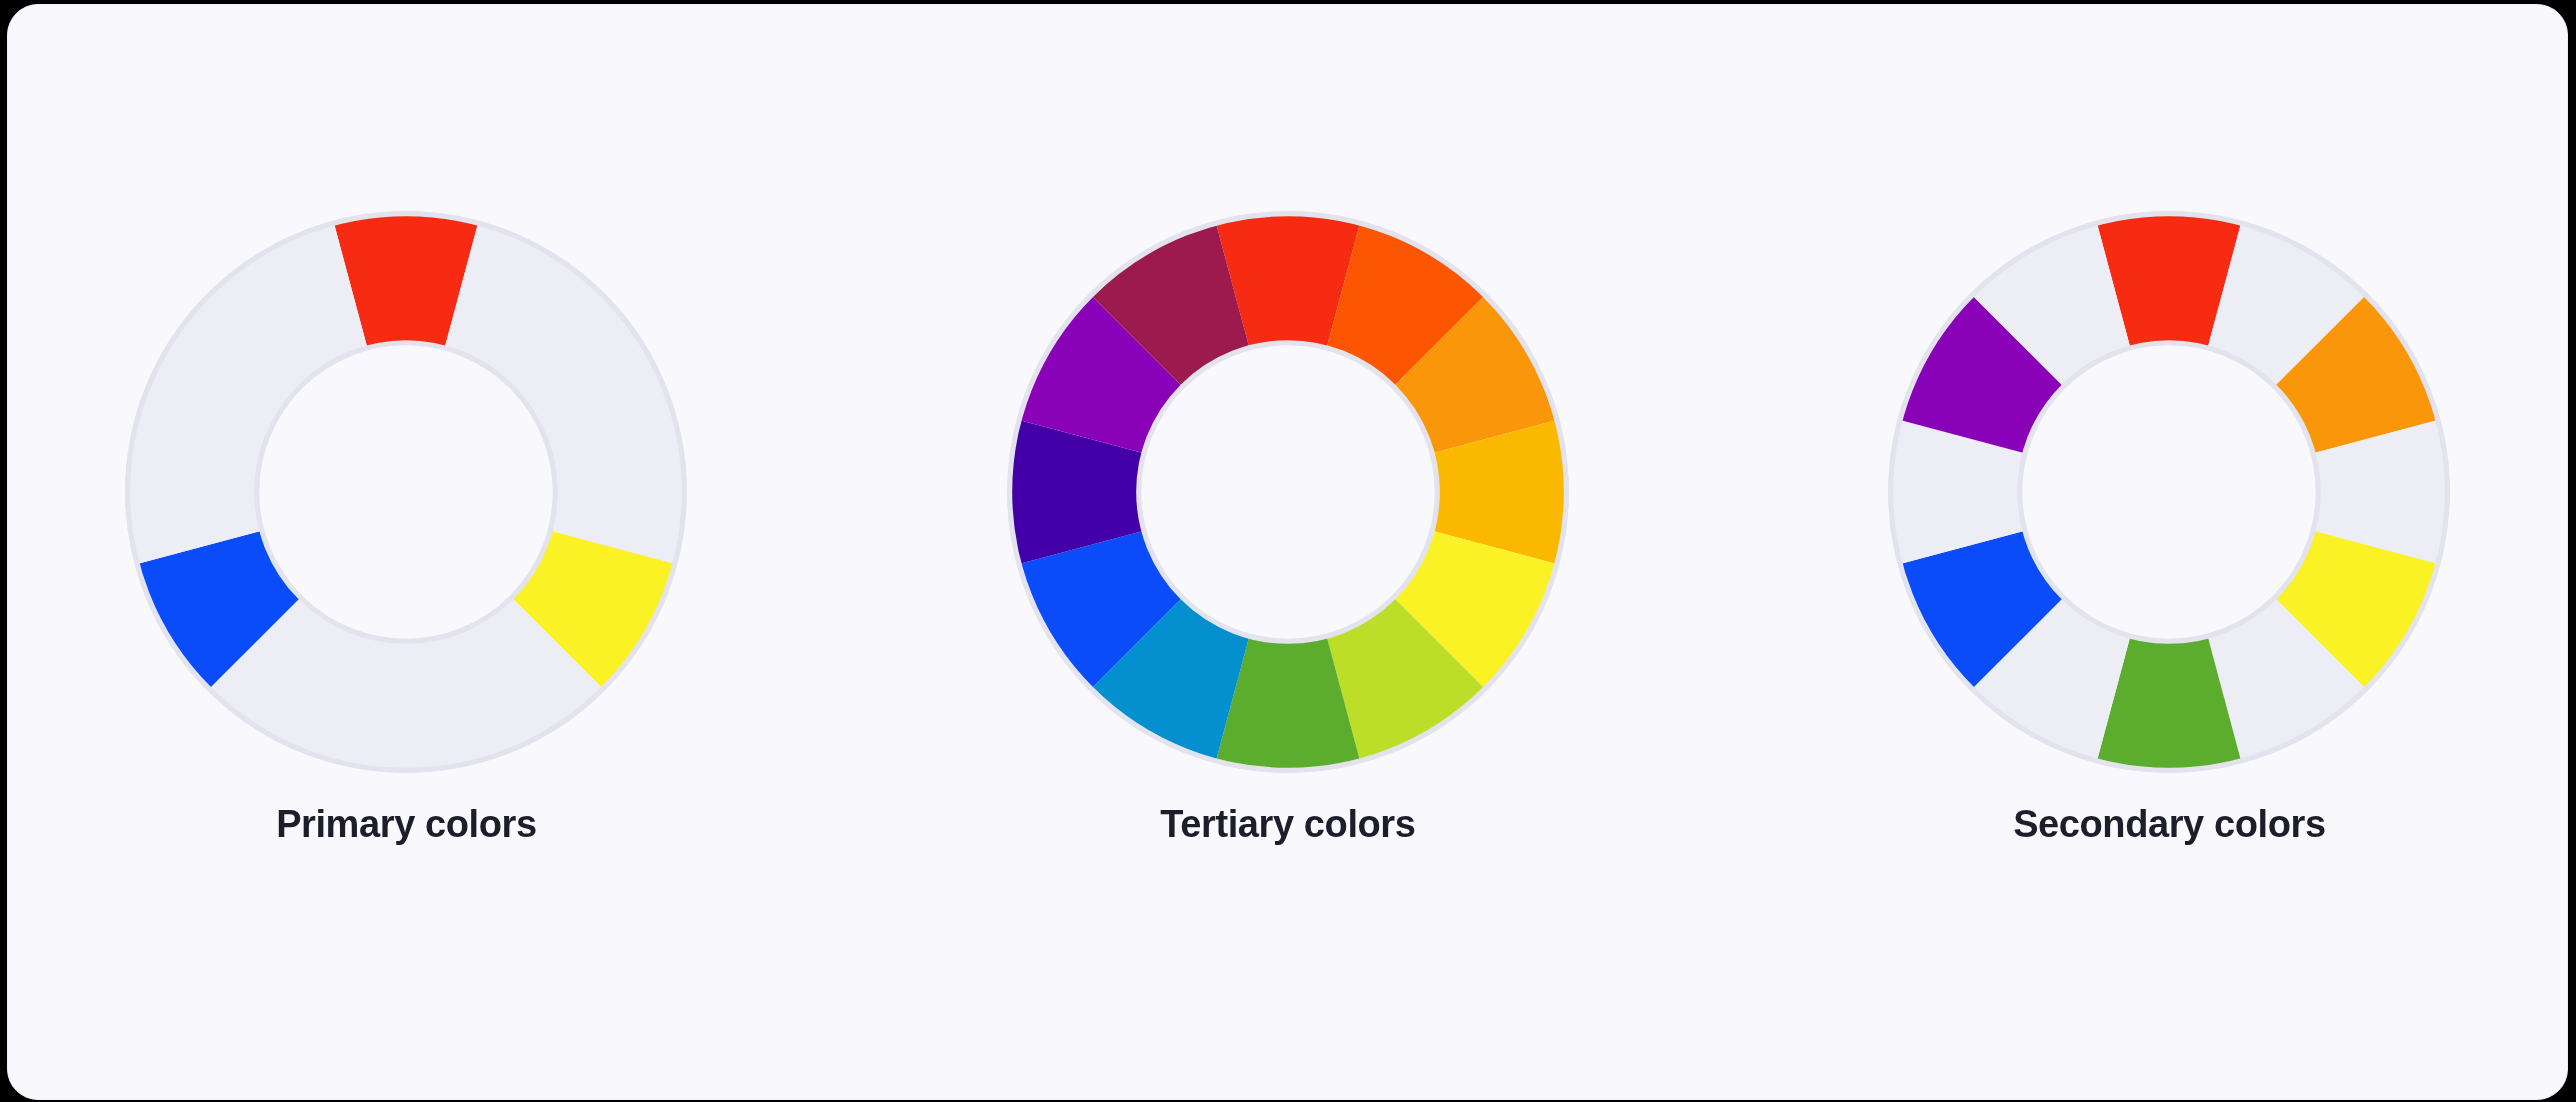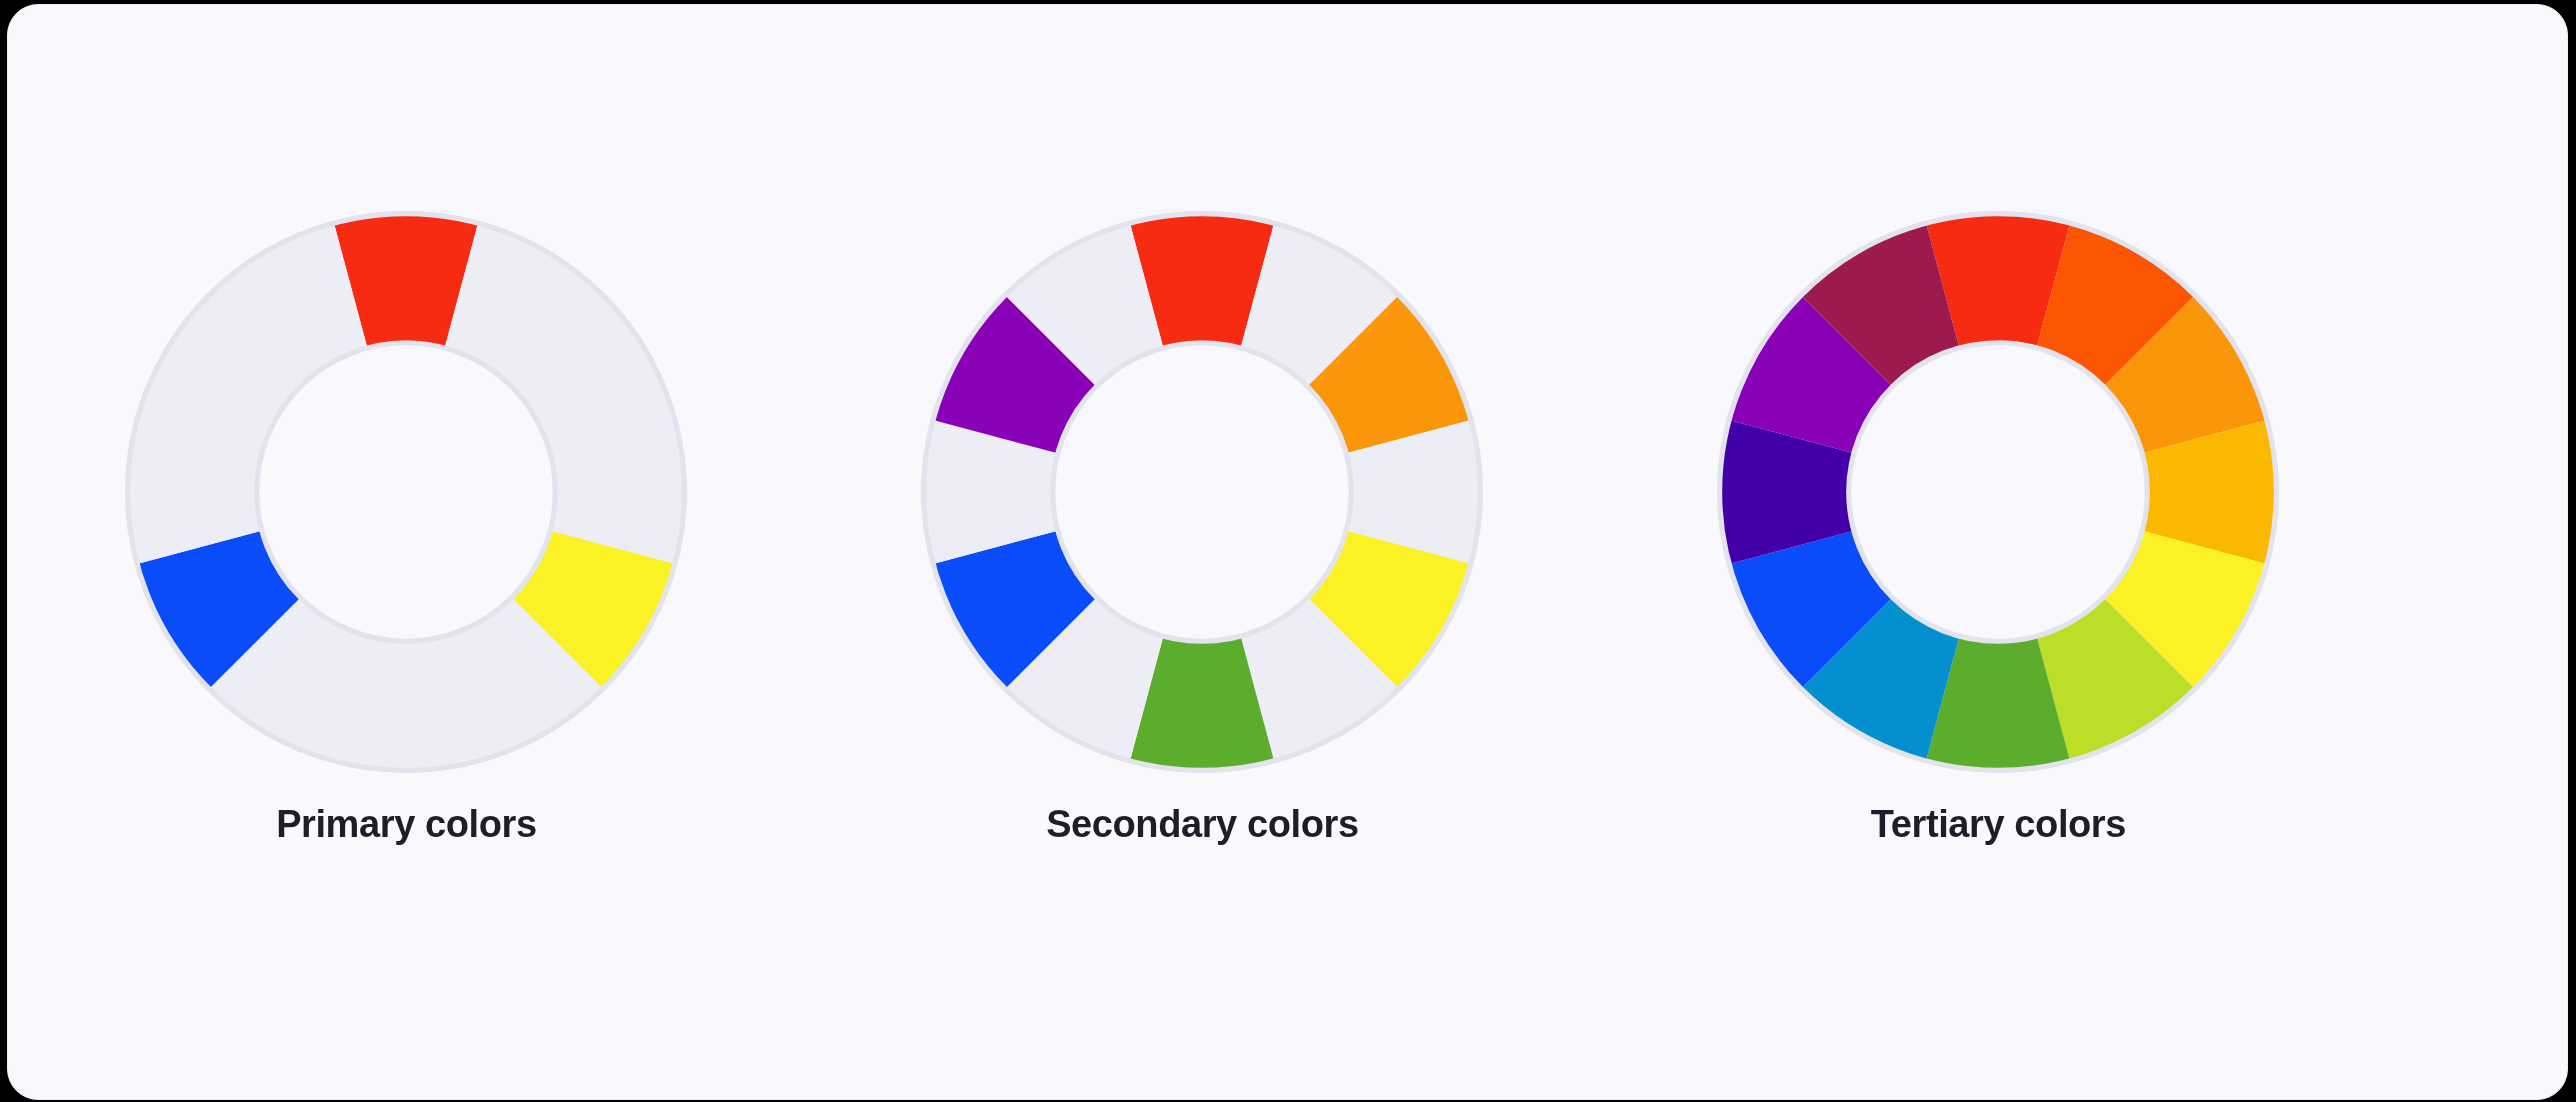--- a/index.html
+++ b/index.html
@@ -35,21 +35,21 @@
 
   #wheels-row {
     position: absolute;
     left: 0;
     top: 0;
     width: 100%;
     height: 100%;
     display: flex;
     flex-direction: row;
     align-items: flex-start;
-    justify-content: flex-start;
+    justify-content: space-between;
     gap: 0px;
     padding-top: 200px;
     border-radius: 25px;
   }
 
   .wheel-block {
     display: flex;
     flex-direction: column;
     align-items: center;
     width: 796px;
@@ -102,20 +102,43 @@
               <path d="M 6.305194849960387 125.10544737494453 A 97 97 0 0 1 6.305194849960358 74.89455262505552 L 49.77185703296844 86.54140965466894 A 52 52 0 0 0 49.771857032968455 113.45859034533109 Z" fill="#EDEDF5"></path>
               <path d="M 6.305194849960358 74.89455262505552 A 97 97 0 0 1 31.410642224904876 31.41064222490489 L 63.23044737829952 63.23044737829953 A 52 52 0 0 0 49.77185703296844 86.54140965466894 Z" fill="#EDEDF5"></path>
               <path d="M 31.410642224904876 31.41064222490489 A 97 97 0 0 1 74.8945526250555 6.3051948499603725 L 86.54140965466893 49.77185703296845 A 52 52 0 0 0 63.23044737829952 63.23044737829953 Z" fill="#EDEDF5"></path>
               <circle cx="100" cy="100" r="97" fill="none" stroke="#E3E3EE" stroke-width="1.8"></circle>
               <circle cx="100" cy="100" r="52" fill="#F9F9FD" stroke="#E3E3EE" stroke-width="1.8"></circle>
             </svg>
           </div>
         <div class="wheel-label">Primary colors</div>
       </div>
 
+      <div class="wheel-block w3">
+        <div class="wheel-svg-wrap">
+            <svg viewBox="0 0 200 200">
+              <circle cx="100" cy="100" r="97" fill="#EDEDF5" stroke="#E3E3EE" stroke-width="1.6"></circle>
+              <path d="M 74.89455262505548 6.3051948499603725 A 97 97 0 0 1 125.1054473749445 6.3051948499603725 L 113.45859034533107 49.77185703296845 A 52 52 0 0 0 86.54140965466891 49.77185703296845 Z" fill="#F72A12"></path>
+              <path d="M 125.1054473749445 6.3051948499603725 A 97 97 0 0 1 168.5893577750951 31.41064222490489 L 136.76955262170048 63.23044737829953 A 52 52 0 0 0 113.45859034533107 49.77185703296845 Z" fill="#FC5603"></path>
+              <path d="M 168.5893577750951 31.41064222490489 A 97 97 0 0 1 193.69480515003963 74.8945526250555 L 150.22814296703154 86.54140965466893 A 52 52 0 0 0 136.76955262170048 63.23044737829953 Z" fill="#FA9609"></path>
+              <path d="M 193.69480515003963 74.8945526250555 A 97 97 0 0 1 193.69480515003963 125.1054473749445 L 150.22814296703154 113.45859034533107 A 52 52 0 0 0 150.22814296703154 86.54140965466893 Z" fill="#FAB900"></path>
+              <path d="M 193.69480515003963 125.1054473749445 A 97 97 0 0 1 168.5893577750951 168.5893577750951 L 136.76955262170048 136.76955262170048 A 52 52 0 0 0 150.22814296703154 113.45859034533107 Z" fill="#FAF224"></path>
+              <path d="M 168.5893577750951 168.5893577750951 A 97 97 0 0 1 125.1054473749445 193.69480515003963 L 113.45859034533107 150.22814296703154 A 52 52 0 0 0 136.76955262170048 136.76955262170048 Z" fill="#BCDE28"></path>
+              <path d="M 125.1054473749445 193.69480515003963 A 97 97 0 0 1 74.89455262505548 193.69480515003963 L 86.54140965466891 150.22814296703154 A 52 52 0 0 0 113.45859034533107 150.22814296703154 Z" fill="#5CAD2E"></path>
+              <path d="M 74.89455262505548 193.69480515003963 A 97 97 0 0 1 31.41064222490489 168.5893577750951 L 63.23044737829953 136.76955262170048 A 52 52 0 0 0 86.54140965466891 150.22814296703154 Z" fill="#0490CE"></path>
+              <path d="M 31.41064222490489 168.5893577750951 A 97 97 0 0 1 6.305194849960387 125.10544737494453 L 49.771857032968455 113.45859034533109 A 52 52 0 0 0 63.23044737829953 136.76955262170048 Z" fill="#0A4CFA"></path>
+              <path d="M 6.305194849960387 125.10544737494453 A 97 97 0 0 1 6.305194849960358 74.89455262505552 L 49.77185703296844 86.54140965466894 A 52 52 0 0 0 49.771857032968455 113.45859034533109 Z" fill="#4400A8"></path>
+              <path d="M 6.305194849960358 74.89455262505552 A 97 97 0 0 1 31.410642224904876 31.41064222490489 L 63.23044737829952 63.23044737829953 A 52 52 0 0 0 49.77185703296844 86.54140965466894 Z" fill="#8A02B8"></path>
+              <path d="M 31.410642224904876 31.41064222490489 A 97 97 0 0 1 74.8945526250555 6.3051948499603725 L 86.54140965466893 49.77185703296845 A 52 52 0 0 0 63.23044737829952 63.23044737829953 Z" fill="#9C1A4D"></path>
+              <circle cx="100" cy="100" r="97" fill="none" stroke="#E3E3EE" stroke-width="1.8"></circle>
+              <circle cx="100" cy="100" r="52" fill="#F9F9FD" stroke="#E3E3EE" stroke-width="1.8"></circle>
+            </svg>
+          </div>
+        <div class="wheel-label">Tertiary colors</div>
+      </div>
+
       <div class="wheel-block w2">
         <div class="wheel-svg-wrap">
             <svg viewBox="0 0 200 200">
               <circle cx="100" cy="100" r="97" fill="#EDEDF5" stroke="#E3E3EE" stroke-width="1.6"></circle>
               <path d="M 74.89455262505548 6.3051948499603725 A 97 97 0 0 1 125.1054473749445 6.3051948499603725 L 113.45859034533107 49.77185703296845 A 52 52 0 0 0 86.54140965466891 49.77185703296845 Z" fill="#F72A12"></path>
               <path d="M 125.1054473749445 6.3051948499603725 A 97 97 0 0 1 168.5893577750951 31.41064222490489 L 136.76955262170048 63.23044737829953 A 52 52 0 0 0 113.45859034533107 49.77185703296845 Z" fill="#EDEDF5"></path>
               <path d="M 168.5893577750951 31.41064222490489 A 97 97 0 0 1 193.69480515003963 74.8945526250555 L 150.22814296703154 86.54140965466893 A 52 52 0 0 0 136.76955262170048 63.23044737829953 Z" fill="#FA9609"></path>
               <path d="M 193.69480515003963 74.8945526250555 A 97 97 0 0 1 193.69480515003963 125.1054473749445 L 150.22814296703154 113.45859034533107 A 52 52 0 0 0 150.22814296703154 86.54140965466893 Z" fill="#EDEDF5"></path>
               <path d="M 193.69480515003963 125.1054473749445 A 97 97 0 0 1 168.5893577750951 168.5893577750951 L 136.76955262170048 136.76955262170048 A 52 52 0 0 0 150.22814296703154 113.45859034533107 Z" fill="#FAF224"></path>
               <path d="M 168.5893577750951 168.5893577750951 A 97 97 0 0 1 125.1054473749445 193.69480515003963 L 113.45859034533107 150.22814296703154 A 52 52 0 0 0 136.76955262170048 136.76955262170048 Z" fill="#EDEDF5"></path>
@@ -125,39 +148,16 @@
               <path d="M 6.305194849960387 125.10544737494453 A 97 97 0 0 1 6.305194849960358 74.89455262505552 L 49.77185703296844 86.54140965466894 A 52 52 0 0 0 49.771857032968455 113.45859034533109 Z" fill="#EDEDF5"></path>
               <path d="M 6.305194849960358 74.89455262505552 A 97 97 0 0 1 31.410642224904876 31.41064222490489 L 63.23044737829952 63.23044737829953 A 52 52 0 0 0 49.77185703296844 86.54140965466894 Z" fill="#8A02B8"></path>
               <path d="M 31.410642224904876 31.41064222490489 A 97 97 0 0 1 74.8945526250555 6.3051948499603725 L 86.54140965466893 49.77185703296845 A 52 52 0 0 0 63.23044737829952 63.23044737829953 Z" fill="#EDEDF5"></path>
               <circle cx="100" cy="100" r="97" fill="none" stroke="#E3E3EE" stroke-width="1.8"></circle>
               <circle cx="100" cy="100" r="52" fill="#F9F9FD" stroke="#E3E3EE" stroke-width="1.8"></circle>
             </svg>
           </div>
         <div class="wheel-label">Secondary colors</div>
       </div>
 
-      <div class="wheel-block w3">
-        <div class="wheel-svg-wrap">
-            <svg viewBox="0 0 200 200">
-              <circle cx="100" cy="100" r="97" fill="#EDEDF5" stroke="#E3E3EE" stroke-width="1.6"></circle>
-              <path d="M 74.89455262505548 6.3051948499603725 A 97 97 0 0 1 125.1054473749445 6.3051948499603725 L 113.45859034533107 49.77185703296845 A 52 52 0 0 0 86.54140965466891 49.77185703296845 Z" fill="#F72A12"></path>
-              <path d="M 125.1054473749445 6.3051948499603725 A 97 97 0 0 1 168.5893577750951 31.41064222490489 L 136.76955262170048 63.23044737829953 A 52 52 0 0 0 113.45859034533107 49.77185703296845 Z" fill="#FC5603"></path>
-              <path d="M 168.5893577750951 31.41064222490489 A 97 97 0 0 1 193.69480515003963 74.8945526250555 L 150.22814296703154 86.54140965466893 A 52 52 0 0 0 136.76955262170048 63.23044737829953 Z" fill="#FA9609"></path>
-              <path d="M 193.69480515003963 74.8945526250555 A 97 97 0 0 1 193.69480515003963 125.1054473749445 L 150.22814296703154 113.45859034533107 A 52 52 0 0 0 150.22814296703154 86.54140965466893 Z" fill="#FAB900"></path>
-              <path d="M 193.69480515003963 125.1054473749445 A 97 97 0 0 1 168.5893577750951 168.5893577750951 L 136.76955262170048 136.76955262170048 A 52 52 0 0 0 150.22814296703154 113.45859034533107 Z" fill="#FAF224"></path>
-              <path d="M 168.5893577750951 168.5893577750951 A 97 97 0 0 1 125.1054473749445 193.69480515003963 L 113.45859034533107 150.22814296703154 A 52 52 0 0 0 136.76955262170048 136.76955262170048 Z" fill="#BCDE28"></path>
-              <path d="M 125.1054473749445 193.69480515003963 A 97 97 0 0 1 74.89455262505548 193.69480515003963 L 86.54140965466891 150.22814296703154 A 52 52 0 0 0 113.45859034533107 150.22814296703154 Z" fill="#5CAD2E"></path>
-              <path d="M 74.89455262505548 193.69480515003963 A 97 97 0 0 1 31.41064222490489 168.5893577750951 L 63.23044737829953 136.76955262170048 A 52 52 0 0 0 86.54140965466891 150.22814296703154 Z" fill="#0490CE"></path>
-              <path d="M 31.41064222490489 168.5893577750951 A 97 97 0 0 1 6.305194849960387 125.10544737494453 L 49.771857032968455 113.45859034533109 A 52 52 0 0 0 63.23044737829953 136.76955262170048 Z" fill="#0A4CFA"></path>
-              <path d="M 6.305194849960387 125.10544737494453 A 97 97 0 0 1 6.305194849960358 74.89455262505552 L 49.77185703296844 86.54140965466894 A 52 52 0 0 0 49.771857032968455 113.45859034533109 Z" fill="#4400A8"></path>
-              <path d="M 6.305194849960358 74.89455262505552 A 97 97 0 0 1 31.410642224904876 31.41064222490489 L 63.23044737829952 63.23044737829953 A 52 52 0 0 0 49.77185703296844 86.54140965466894 Z" fill="#8A02B8"></path>
-              <path d="M 31.410642224904876 31.41064222490489 A 97 97 0 0 1 74.8945526250555 6.3051948499603725 L 86.54140965466893 49.77185703296845 A 52 52 0 0 0 63.23044737829952 63.23044737829953 Z" fill="#9C1A4D"></path>
-              <circle cx="100" cy="100" r="97" fill="none" stroke="#E3E3EE" stroke-width="1.8"></circle>
-              <circle cx="100" cy="100" r="52" fill="#F9F9FD" stroke="#E3E3EE" stroke-width="1.8"></circle>
-            </svg>
-          </div>
-        <div class="wheel-label">Tertiary colors</div>
-      </div>
-
     </div>
   </div>
 </div>
 
 
 </body></html>

